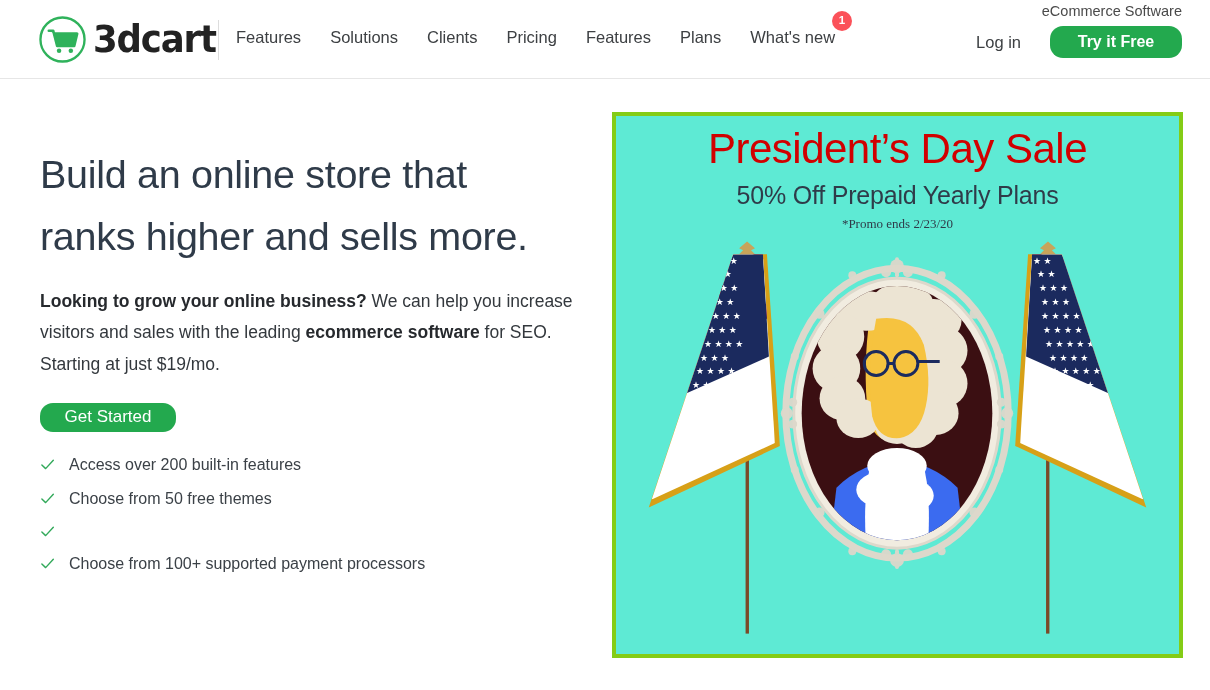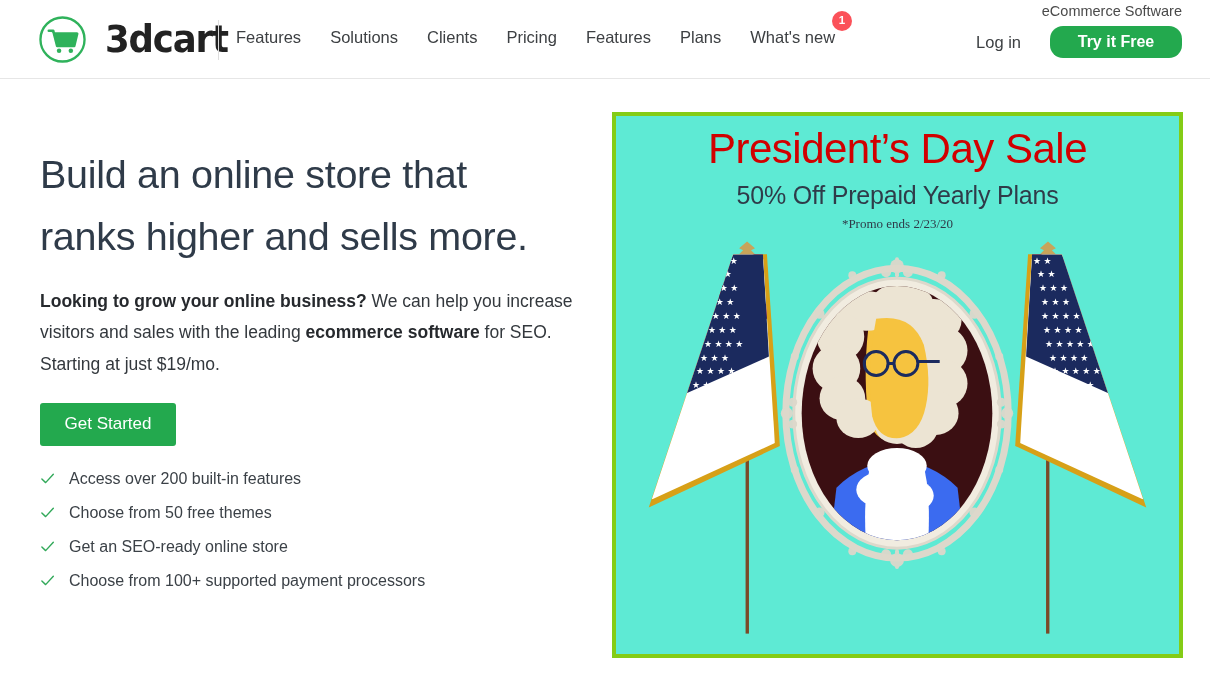--- a/index.html
+++ b/index.html
@@ -12,21 +12,21 @@
 
   
   .header {
     position: relative;
     height: 79px;
     border-bottom: 1px solid #e6e6e6;
     background: #fff;
   }
   .logo-wrap {
     position: absolute; left: 38px; top: 15px;
-    display: flex; align-items: center; gap: 18px;
+    display: flex; align-items: center; gap: 6px;
   }
   .logo-mark { width: 49px; height: 49px; display:block; }
   .logo-word {
     font-size: 37px;
     font-weight: 700;
     color: #222222;
     letter-spacing: -1.2px;
     line-height: 1;
     font-family: "DejaVu Sans", sans-serif;
     transform: scaleX(0.96);
@@ -103,26 +103,26 @@
   .subcopy {
     margin-top: 19px;
     font-size: 17.5px;
     color: #33383d;
     line-height: 1.79;
     max-width: 545px;
   }
   .subcopy b { font-weight: 700; color: #26292d; }
   .get-started-btn {
     margin-top: 23px;
-    width: 136px; height: 43px;
+    width: 136px; height: 29px;
     background: #23a94e;
     color: #ffffff;
     font-size: 17px;
     border: none;
-    border-radius: 3px;
+    border-radius: 13px;
     cursor: pointer;
     font-family: "Liberation Sans", sans-serif;
     display: flex; align-items: center; justify-content: center;
   }
   .feature-list { margin-top: 24px; list-style: none; }
   .feature-item {
     display: flex; align-items: center;
     gap: 14px;
     margin-bottom: 16px;
     font-size: 16px;
@@ -225,21 +225,20 @@
       <li class="feature-item">
         <svg class="check-icon" viewBox="0 0 16 16">
             <path d="M2 8.6 L6 12.4 L14.2 3.4" fill="none" stroke="#32a95a" stroke-width="1.5" stroke-linecap="round" stroke-linejoin="round"></path>
           </svg>
         <span>Choose from 50 free themes</span>
       </li>
       <li class="feature-item">
         <svg class="check-icon" viewBox="0 0 16 16">
             <path d="M2 8.6 L6 12.4 L14.2 3.4" fill="none" stroke="#32a95a" stroke-width="1.5" stroke-linecap="round" stroke-linejoin="round"></path>
           </svg>
-        <span>Get an SEO-ready online store</span>
       </li>
       <li class="feature-item">
         <svg class="check-icon" viewBox="0 0 16 16">
             <path d="M2 8.6 L6 12.4 L14.2 3.4" fill="none" stroke="#32a95a" stroke-width="1.5" stroke-linecap="round" stroke-linejoin="round"></path>
           </svg>
         <span>Choose from 100+ supported payment processors</span>
       </li>
     </ul>
   </div>
 

